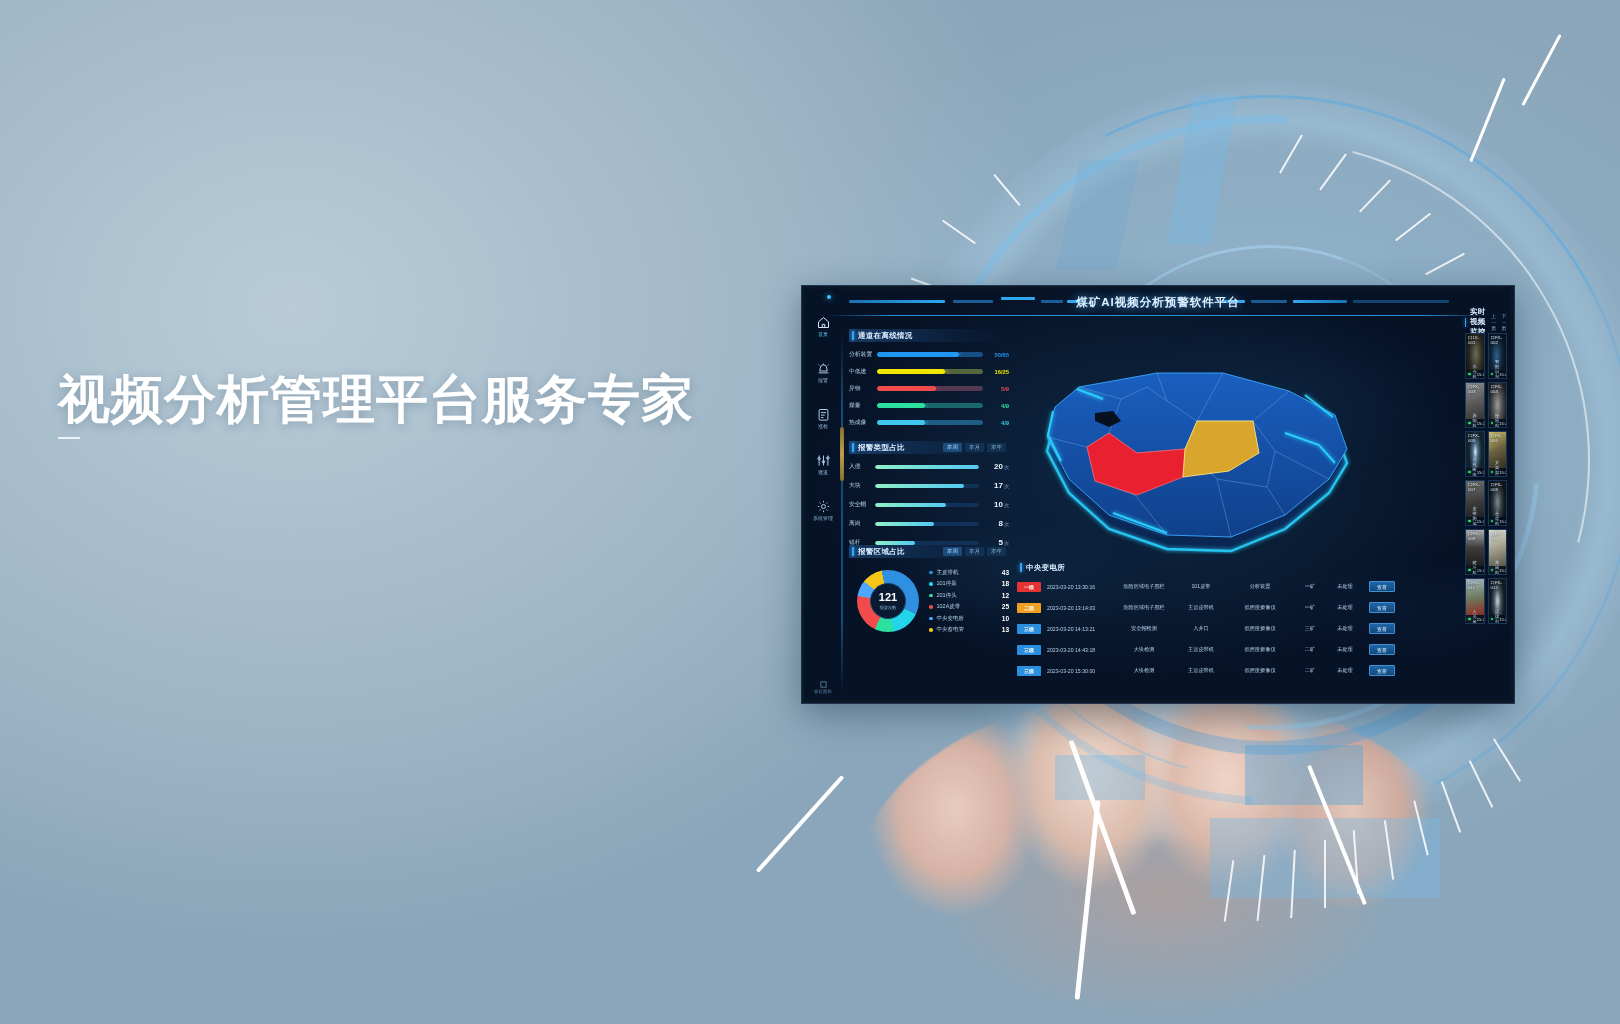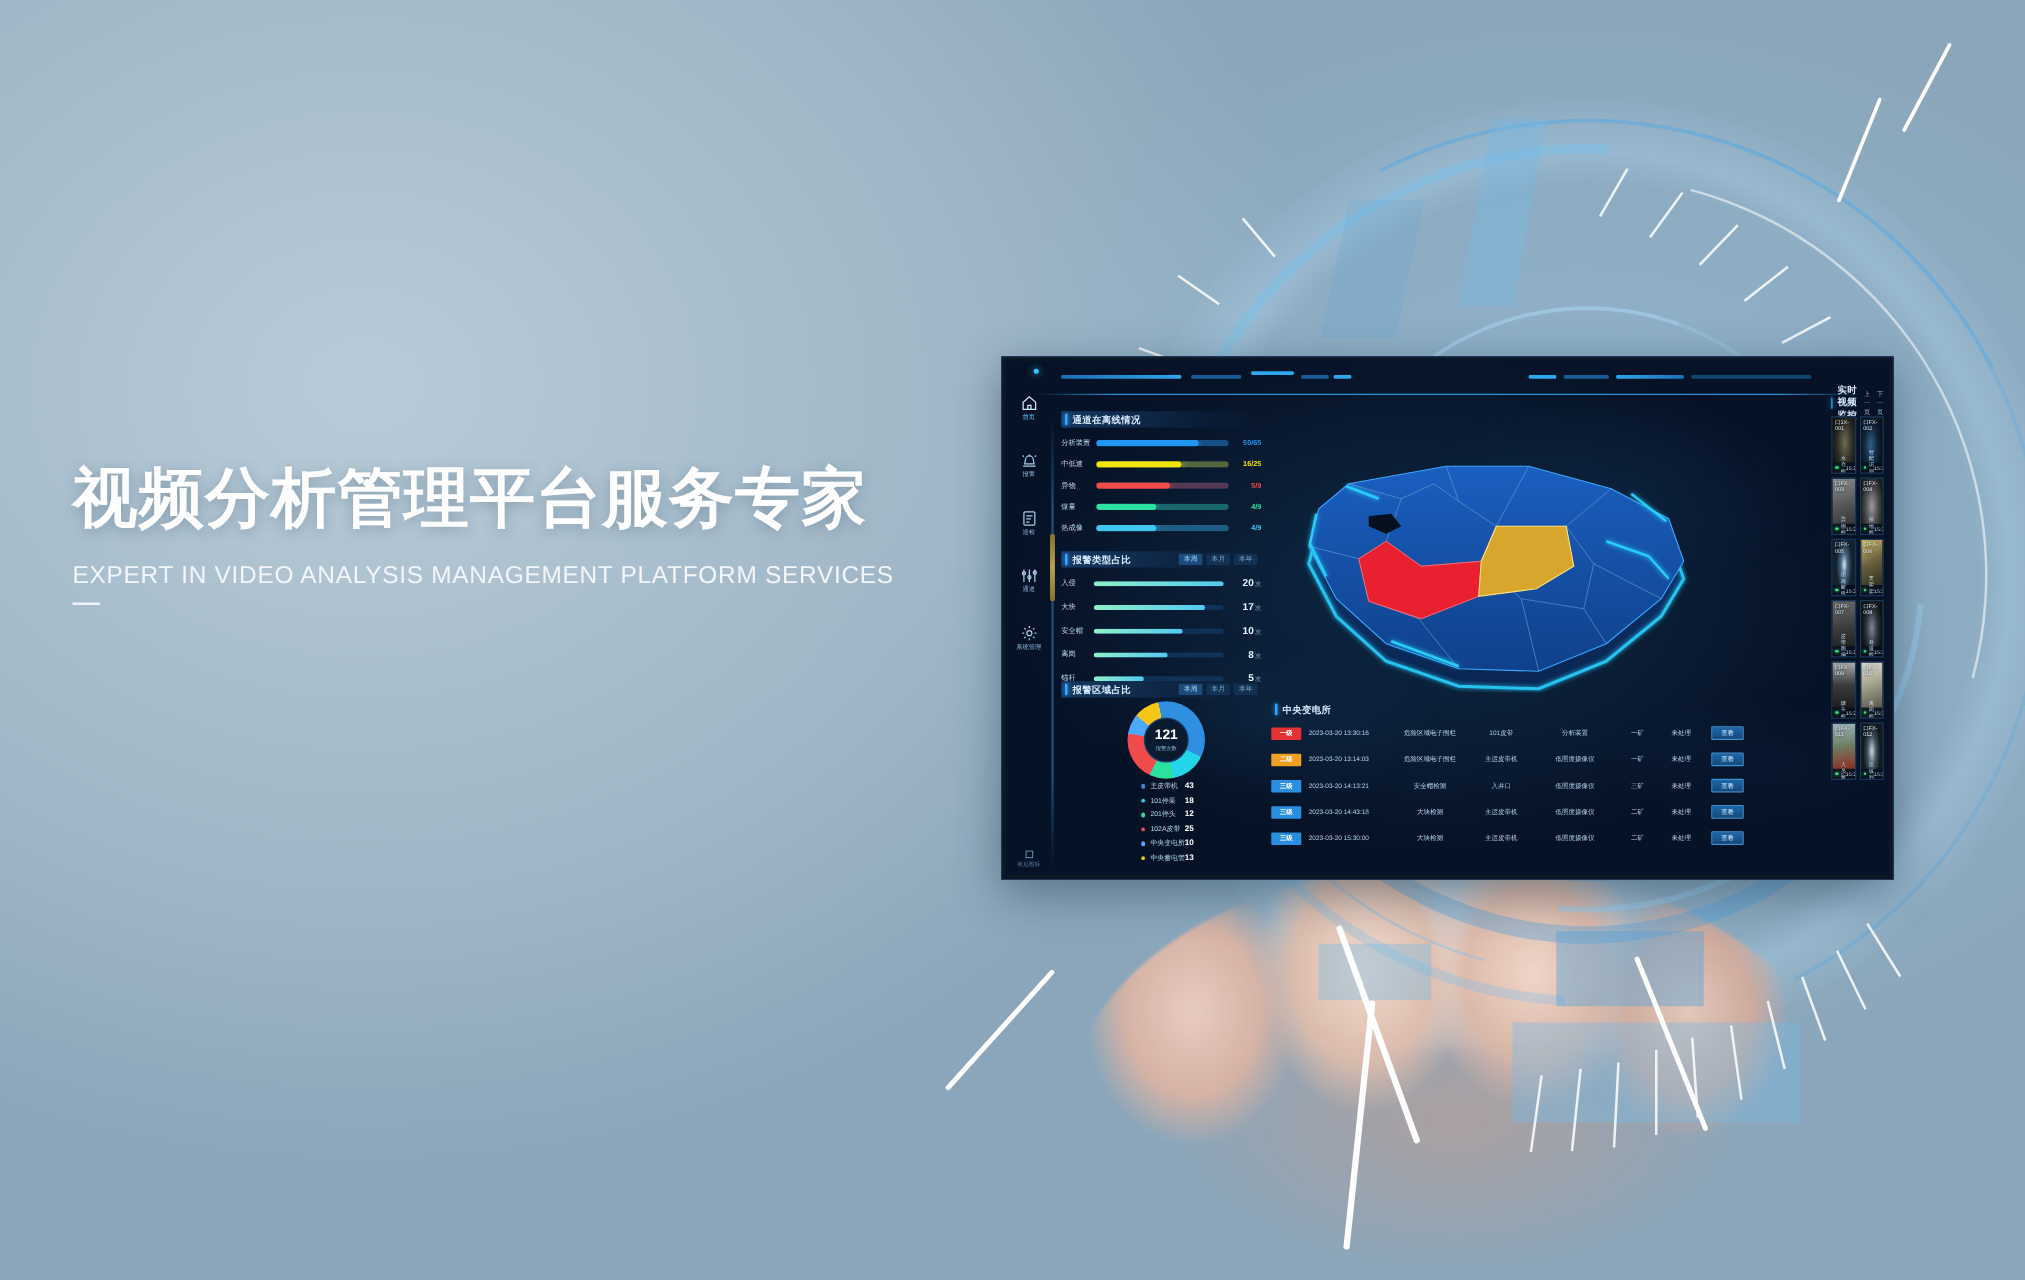--- a/index.html
+++ b/index.html
@@ -122,21 +122,21 @@
   .bar-val { width:26px; text-align:right; font-size:5.8px; font-weight:bold; }
 
   .tbar-row { display:flex; align-items:center; height:19px; }
   .tbar-lb { width:26px; font-size:5.8px; color:#b9d6ee; }
   .tbar-track { flex:1; height:4px; border-radius:2px; background:rgba(18,52,92,0.9); position:relative; overflow:hidden; }
   .tbar-fill { position:absolute; left:0; top:0; bottom:0; border-radius:2px; background:linear-gradient(90deg,#8ff0c8,#52c9f0); }
   .tbar-val { width:30px; text-align:right; font-size:8px; color:#eaf6ff; font-weight:bold; }
   .tbar-unit { font-size:5px; color:#86aecd; margin-left:1px; font-weight:normal; }
 
   
-  #donut-wrap { position:absolute; left:0; top:232px; width:160px; height:80px; display:flex; align-items:center;flex-direction:column; }
+  #donut-wrap { position:absolute; left:0; top:232px; width:160px; height:80px; display:flex; align-items:center; }
   #donut { width:62px; height:62px; border-radius:50%; position:relative; margin-left:8px; flex:none; }
   #donut .hole {
     position:absolute; left:13px; top:13px; width:36px; height:36px; border-radius:50%;
     background:#0a1b31; border:1px solid #18406c;
     display:flex; flex-direction:column; align-items:center; justify-content:center;
   }
   #donut .d-num { font-size:11px; font-weight:bold; color:#ffffff; line-height:1; }
   #donut .d-lb { font-size:4.2px; color:#8fb8d8; margin-top:2px; }
   #donut-legend { margin-left:10px; flex:1; }
   .lg-row { display:flex; align-items:center; height:11.5px; }
@@ -218,41 +218,41 @@
   <div class="thinline" style="left:1444px;top:242px;width:2px;height:44px;transform:rotate(62deg);"></div>
   <div class="thinline" style="left:1006px;top:170px;width:2px;height:40px;transform:rotate(-40deg);"></div>
   <div class="thinline" style="left:958px;top:212px;width:2px;height:40px;transform:rotate(-55deg);"></div>
   <div class="thinline" style="left:928px;top:266px;width:2px;height:38px;transform:rotate(-70deg);"></div>
   <div class="tickline" style="left:1486px;top:75px;width:3px;height:90px;transform:rotate(22deg);"></div>
   <div class="tickline" style="left:1540px;top:30px;width:3px;height:80px;transform:rotate(28deg);"></div>
 </div>
 
 <div id="headline">
   <div class="h-title">视频分析管理平台服务专家</div>
-  <div class="h-sub">EXPERT IN VIDEO ANALYSIS MANAGEMENT PLATFORM SERVICES</div>
   <div class="h-rule"></div>
 </div>
 
 <div id="monitor">
   <div id="monitor-bezel"></div>
   <div id="screen">
     <div class="scr-noise"></div>
 
     <div id="scr-header">
       <div class="hdr-dot" style="left:22px;top:6px;"></div>
       <div class="hdr-bar" style="left:44px;top:11px;width:96px;background:linear-gradient(90deg,#1b6fb5,#2ea8ee);"></div>
       <div class="hdr-bar" style="left:148px;top:11px;width:40px;background:#1a5c96;"></div>
       <div class="hdr-bar" style="left:196px;top:8px;width:34px;background:#2ea8ee;"></div>
       <div class="hdr-bar" style="left:236px;top:11px;width:22px;background:#1a5c96;"></div>
       <div class="hdr-bar" style="left:262px;top:11px;width:14px;background:#2ea8ee;"></div>
       <div class="hdr-bar" style="left:418px;top:11px;width:22px;background:#2ea8ee;"></div>
       <div class="hdr-bar" style="left:446px;top:11px;width:36px;background:#1a5c96;"></div>
       <div class="hdr-bar" style="left:488px;top:11px;width:54px;background:linear-gradient(90deg,#2ea8ee,#1b6fb5);"></div>
       <div class="hdr-bar" style="left:548px;top:11px;width:96px;background:#12456f;"></div>
       <div class="hdr-line"></div>
+      <div class="hdr-title">煤矿AI视频分析预警软件平台</div>
     </div>
 
     <div id="side-nav">
       <div class="nav-item active">
         <span class="nav-ic">
           <svg viewBox="0 0 24 24" width="15" height="15" fill="none" stroke="#cfe8ff" stroke-width="1.6">
             <path d="M4 11 L12 4 L20 11 V20 H4 Z"></path>
               <path d="M10 20 v-5 h4 v5"></path>
           </svg>
         </span>

